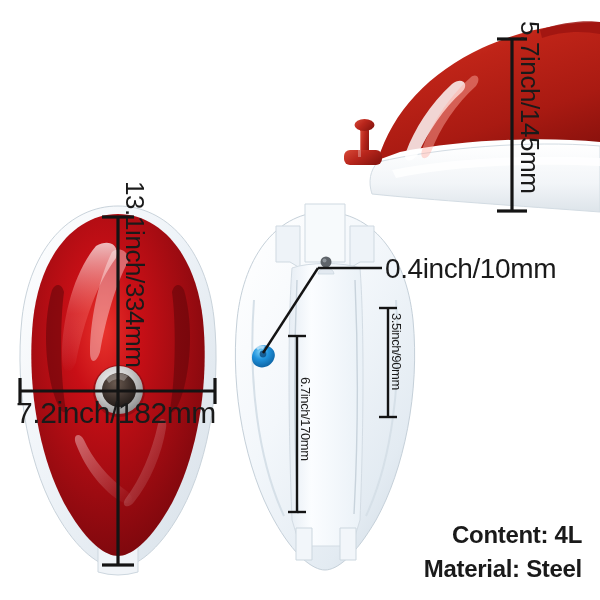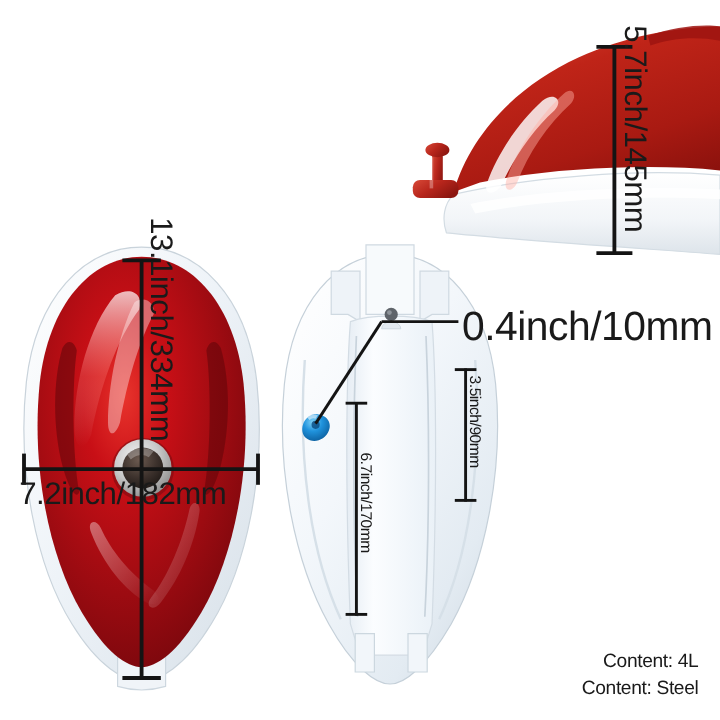--- a/index.html
+++ b/index.html
@@ -37,33 +37,33 @@
   }
   
   #spec-block {
     position: absolute;
     right: 18px;
     bottom: 14px;
     text-align: right;
   }
   .spec-line {
     font-family: "Liberation Sans", sans-serif;
-    font-size: 16px;
+    font-size: 24px;
     color: #1a1a1a;
     line-height: 1.42;
     white-space: nowrap;
-    font-weight: 400;
+    font-weight: 700;
     letter-spacing: -0.3px;
     text-align: right;
   }
   
   #lbl-height   { font-size: 26px; }
-  #lbl-width    { font-size: 26px; }
+  #lbl-width    { font-size: 30px; }
   #lbl-depth    { font-size: 26px; }
-  #lbl-bolt     { font-size: 34px; }
+  #lbl-bolt     { font-size: 28px; }
   #lbl-tunnel-w { font-size: 13px; }
   #lbl-tunnel-l { font-size: 13px; }
 </style>
 </head>
 <body>
 
 <div id="page">
 
   <svg class="layer" viewBox="0 0 600 600">
     <defs>
@@ -298,16 +298,16 @@
   <div class="dimtext vert" id="lbl-depth" style="left:543px; top:21px;">5.7inch/145mm</div>
 
   <div class="dimtext" id="lbl-bolt" style="left:385px; top:255px;">0.4inch/10mm</div>
 
   <div class="dimtext vert" id="lbl-tunnel-w" style="left:403px; top:313px;">3.5inch/90mm</div>
 
   <div class="dimtext vert" id="lbl-tunnel-l" style="left:312px; top:377px;">6.7inch/170mm</div>
 
   <div id="spec-block">
     <div class="spec-line">Content: 4L</div>
-    <div class="spec-line">Content: Steel</div>
+    <div class="spec-line">Material: Steel</div>
   </div>
 
 </div>
 
 </body></html>

